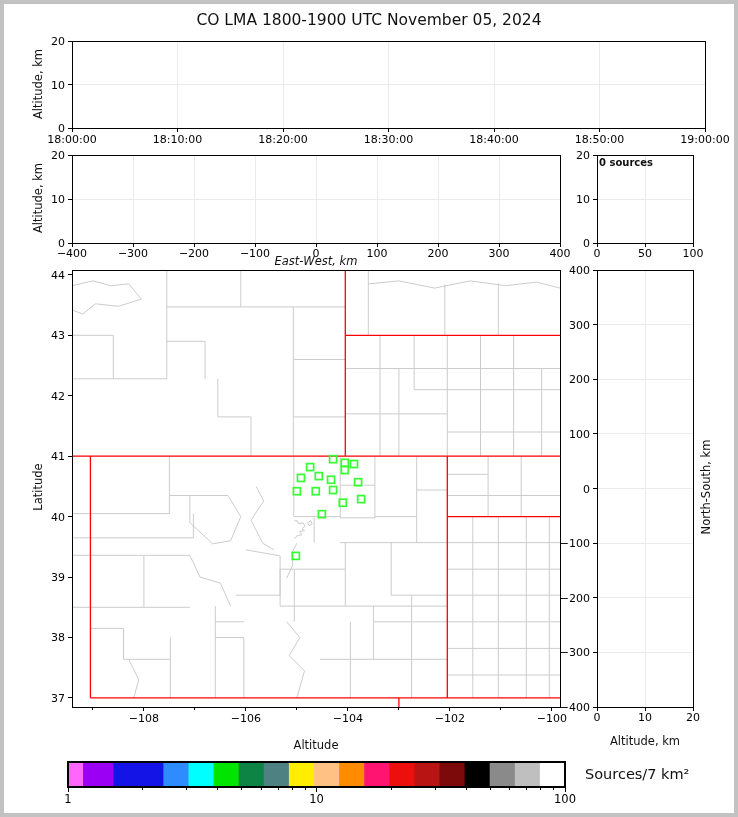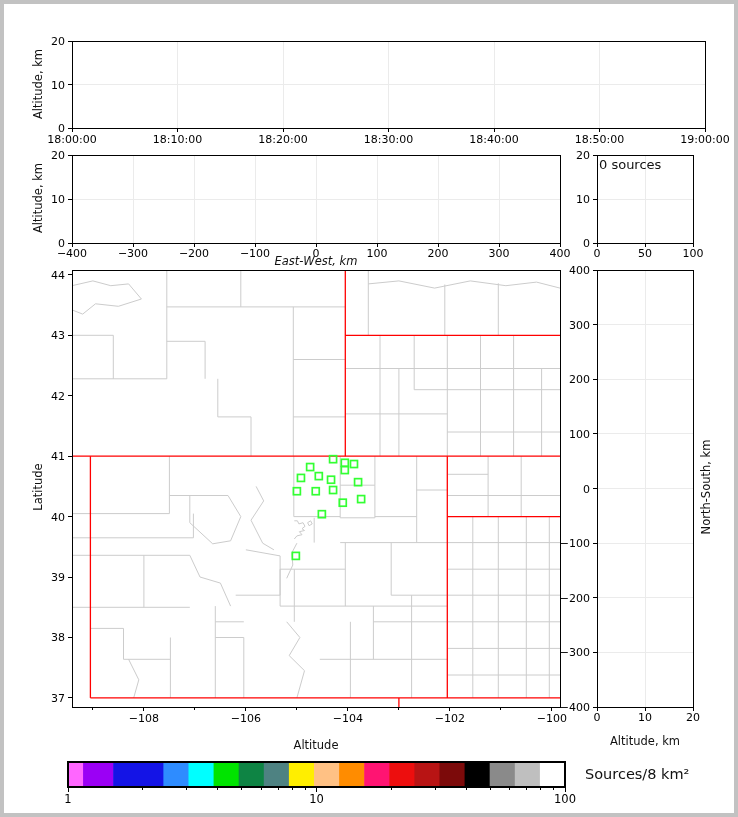--- a/index.html
+++ b/index.html
@@ -15,21 +15,21 @@
   }
   .vlab{
     position:absolute;width:160px;text-align:center;white-space:nowrap;
     transform:rotate(-90deg);font-size:11.5px;color:#111;
   }
   .hlab{
     position:absolute;text-align:center;white-space:nowrap;
     font-size:11.5px;color:#111;
   }
   .annot{
-    position:absolute;font-size:13px;color:#111;white-space:nowrap;
+    position:absolute;font-size:10px;color:#111;white-space:nowrap;font-weight:bold;
   }
   .cblab{
     position:absolute;font-size:14.5px;color:#111;white-space:nowrap;
   }
   svg{position:absolute;left:0;top:0;}
   svg text{font-family:"DejaVu Sans","Liberation Sans",sans-serif;fill:#000;}
 </style>
 </head>
 <body>
 
@@ -338,23 +338,24 @@
         <line x1="553.6292635956722" y1="787" x2="553.6292635956722" y2="790" stroke="#000" stroke-width="1" shape-rendering="crispEdges"></line>
         <line x1="68" y1="787" x2="68" y2="792" stroke="#000" stroke-width="1" shape-rendering="crispEdges"></line>
         <text x="68" y="803" font-size="11.5" text-anchor="middle">1</text>
         <line x1="316.5" y1="787" x2="316.5" y2="792" stroke="#000" stroke-width="1" shape-rendering="crispEdges"></line>
         <text x="316.5" y="803" font-size="11.5" text-anchor="middle">10</text>
         <line x1="565" y1="787" x2="565" y2="792" stroke="#000" stroke-width="1" shape-rendering="crispEdges"></line>
         <text x="565" y="803" font-size="11.5" text-anchor="middle">100</text>
       </g>
     </svg>
 
+  <div class="title">CO LMA 1800-1900 UTC November 05, 2024</div>
 
   <div class="vlab" style="left:-42px;top:77px;">Altitude, km</div>
   <div class="vlab" style="left:-42px;top:191px;">Altitude, km</div>
   <div class="hlab" style="left:236px;top:254px;width:160px;font-style:italic;">East-West, km</div>
   <div class="vlab" style="left:-42px;top:480px;">Latitude</div>
   <div class="hlab" style="left:236px;top:738px;width:160px;">Altitude</div>
   <div class="vlab" style="left:626px;top:480px;">North-South, km</div>
   <div class="hlab" style="left:565px;top:734px;width:160px;">Altitude, km</div>
   <div class="annot" style="left:599px;top:157px;">0 sources</div>
-  <div class="cblab" style="left:585px;top:766px;">Sources/8 km²</div>
+  <div class="cblab" style="left:585px;top:766px;">Sources/7 km²</div>
 </div>
 
 </body></html>

